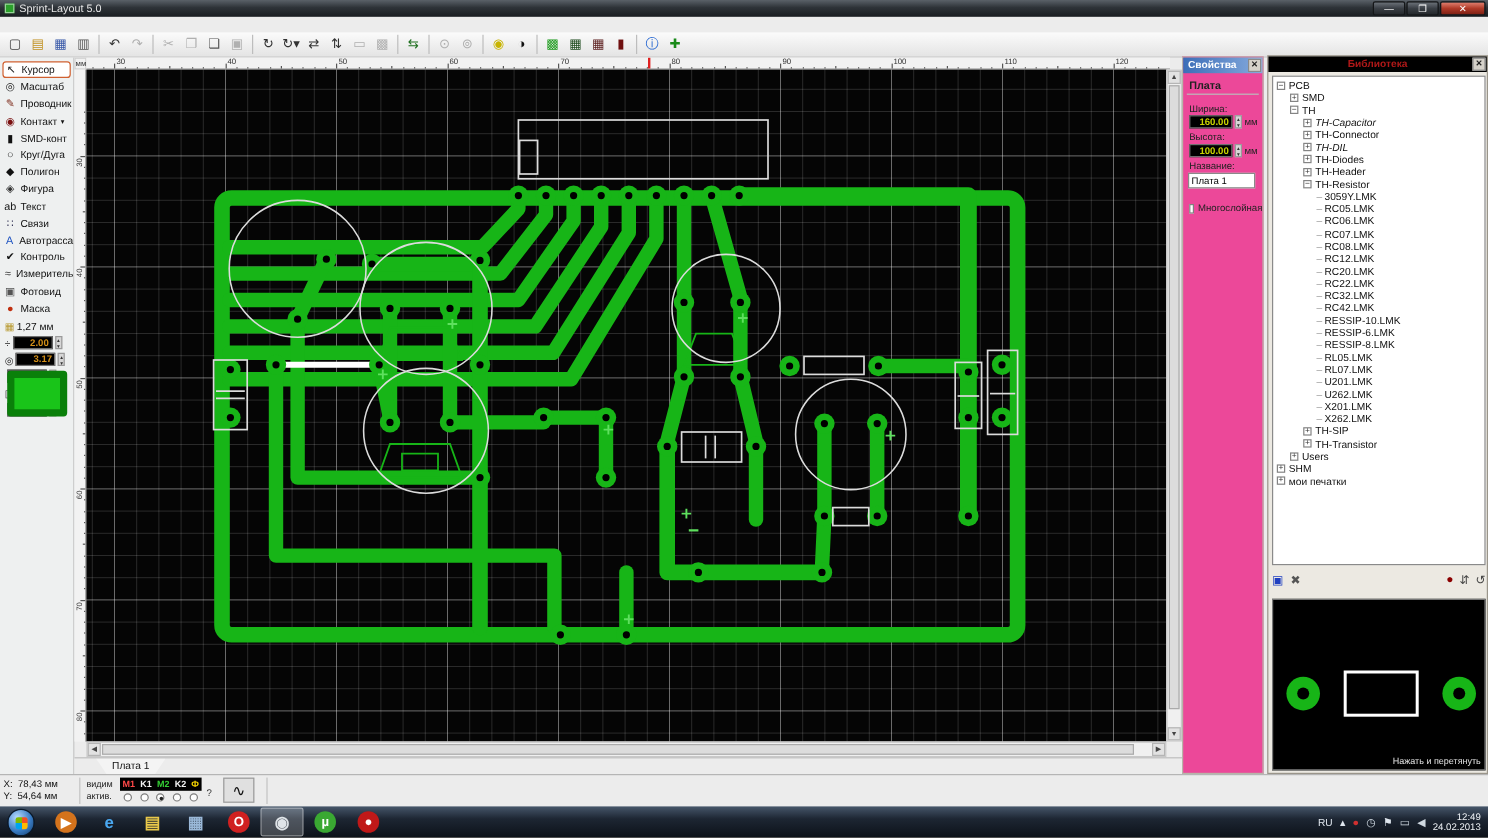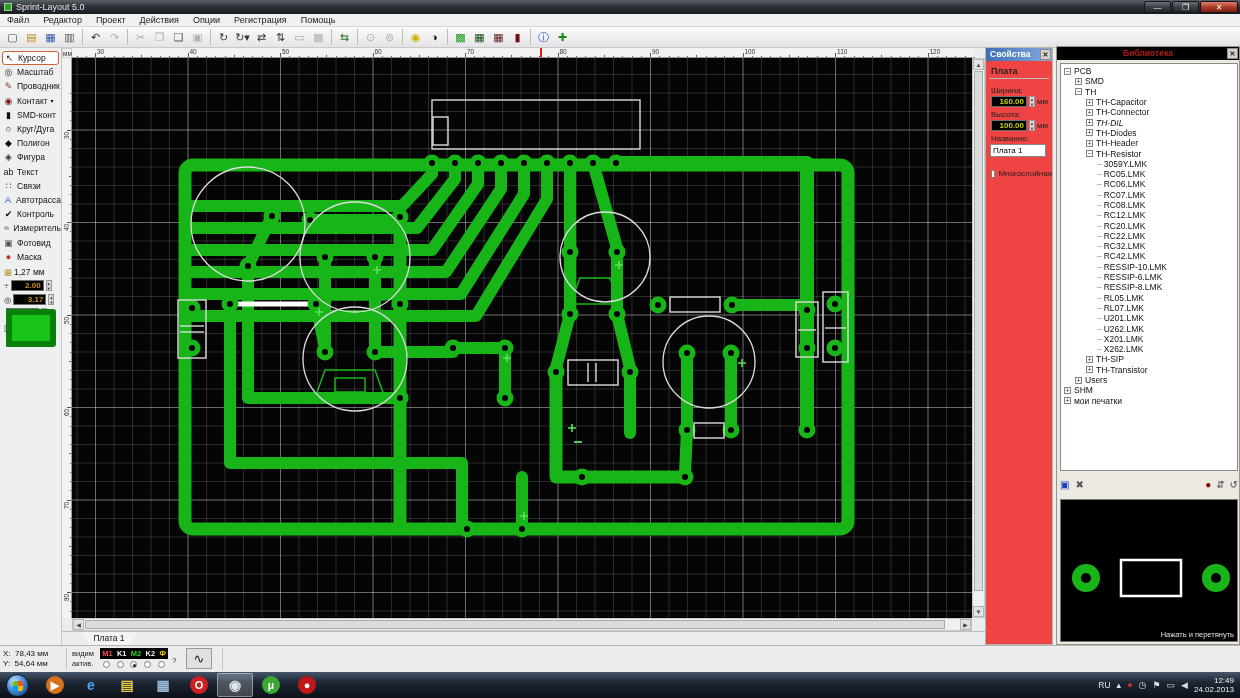--- a/index.html
+++ b/index.html
@@ -59,21 +59,21 @@
   #vscroll{left:972px;top:58px;width:13px;height:560px;background:#f0f0f0;border:1px solid #c8c8c8;}
   #hscroll{left:72px;top:618px;width:900px;height:13px;background:#f0f0f0;border:1px solid #c8c8c8;}
   .sbtn{position:absolute;background:#e2e2e2;border:1px solid #b5b5b5;font-size:6px;color:#444;
     text-align:center;line-height:10px;}
   .sthumb{position:absolute;background:#dcdcdc;border:1px solid #aaa;}
   #tabrow{left:62px;top:631px;width:923px;height:14px;background:#ececec;border-top:1px solid #bdbdbd;}
   #boardtab{position:absolute;left:18px;top:0;width:58px;height:13px;background:#f4f4f4;
     clip-path:polygon(0 0,100% 0,85% 100%,15% 100%);font-size:8.5px;text-align:center;line-height:13px;color:#111;}
 
   
-  #props{left:985px;top:47px;width:68px;height:598px;background:#ef4444;border:1px solid #b9b4a8;font-size:8px;color:#222;}
+  #props{left:985px;top:47px;width:68px;height:598px;background:#ec4899;border:1px solid #b9b4a8;font-size:8px;color:#222;}
   #props .ptitle{height:13px;background:linear-gradient(90deg,#3c6eb8,#86abdd);color:#fff;font-weight:bold;
     font-size:8.5px;line-height:13px;padding-left:4px;position:relative;}
   .xbtn{position:absolute;right:1px;top:1px;width:11px;height:11px;background:#d6d2ca;border:1px solid #8a8a8a;
     font-size:7px;line-height:9px;text-align:center;color:#222;}
   #props .sect{font-weight:bold;font-size:9px;padding:5px 0 2px 5px;}
   #props hr{border:none;border-top:1px solid #bbb;margin:0 3px 4px 3px;}
   #props .plabel{padding:3px 0 1px 5px;}
   .prow{display:flex;align-items:center;gap:2px;padding-left:5px;}
   .pvbox{width:36px;height:11px;background:#000;border:1px solid #707070;color:#c8d400;
     font-size:8px;font-weight:bold;text-align:right;line-height:10px;padding-right:2px;}
@@ -135,29 +135,20 @@
   <div id="titlebar" class="abs">
     <span class="appico"></span>
     <span>Sprint-Layout 5.0</span>
     <div class="wbtns">
       <div class="wbtn">—</div>
       <div class="wbtn">❐</div>
       <div class="wbtn close">✕</div>
     </div>
   </div>
 
-  <div id="menubar" class="abs">
-      <span>Файл</span>
-      <span>Редактор</span>
-      <span>Проект</span>
-      <span>Действия</span>
-      <span>Опции</span>
-      <span>Регистрация</span>
-      <span>Помощь</span>
-    </div>
   <div id="toolbar" class="abs">
       <div class="tbtn" style="color: rgb(68, 68, 68);">▢</div>
       <div class="tbtn" style="color: rgb(192, 144, 32);">▤</div>
       <div class="tbtn" style="color: rgb(56, 88, 168);">▦</div>
       <div class="tbtn" style="color: rgb(85, 85, 85);">▥</div>
       <div class="tbsep"></div>
       <div class="tbtn" style="color: rgb(51, 51, 51);">↶</div>
       <div class="tbtn" style="color: rgb(176, 176, 176);">↷</div>
       <div class="tbsep"></div>
       <div class="tbtn" style="color: rgb(176, 176, 176);">✂</div>
@@ -674,21 +665,21 @@
           <span>PCB</span>
         </div>
         <div class="trow" style="padding-left: 11px;">
           <span class="tog">+</span>
           <span>SMD</span>
         </div>
         <div class="trow" style="padding-left: 11px;">
           <span class="tog">−</span>
           <span>TH</span>
         </div>
-        <div class="trow" style="padding-left: 22px;">
+        <div class="trow" style="padding-left: 22px; font-style: italic;">
           <span class="tog">+</span>
           <span>TH-Capacitor</span>
         </div>
         <div class="trow" style="padding-left: 22px;">
           <span class="tog">+</span>
           <span>TH-Connector</span>
         </div>
         <div class="trow" style="padding-left: 22px; font-style: italic;">
           <span class="tog">+</span>
           <span>TH-DIL</span>

